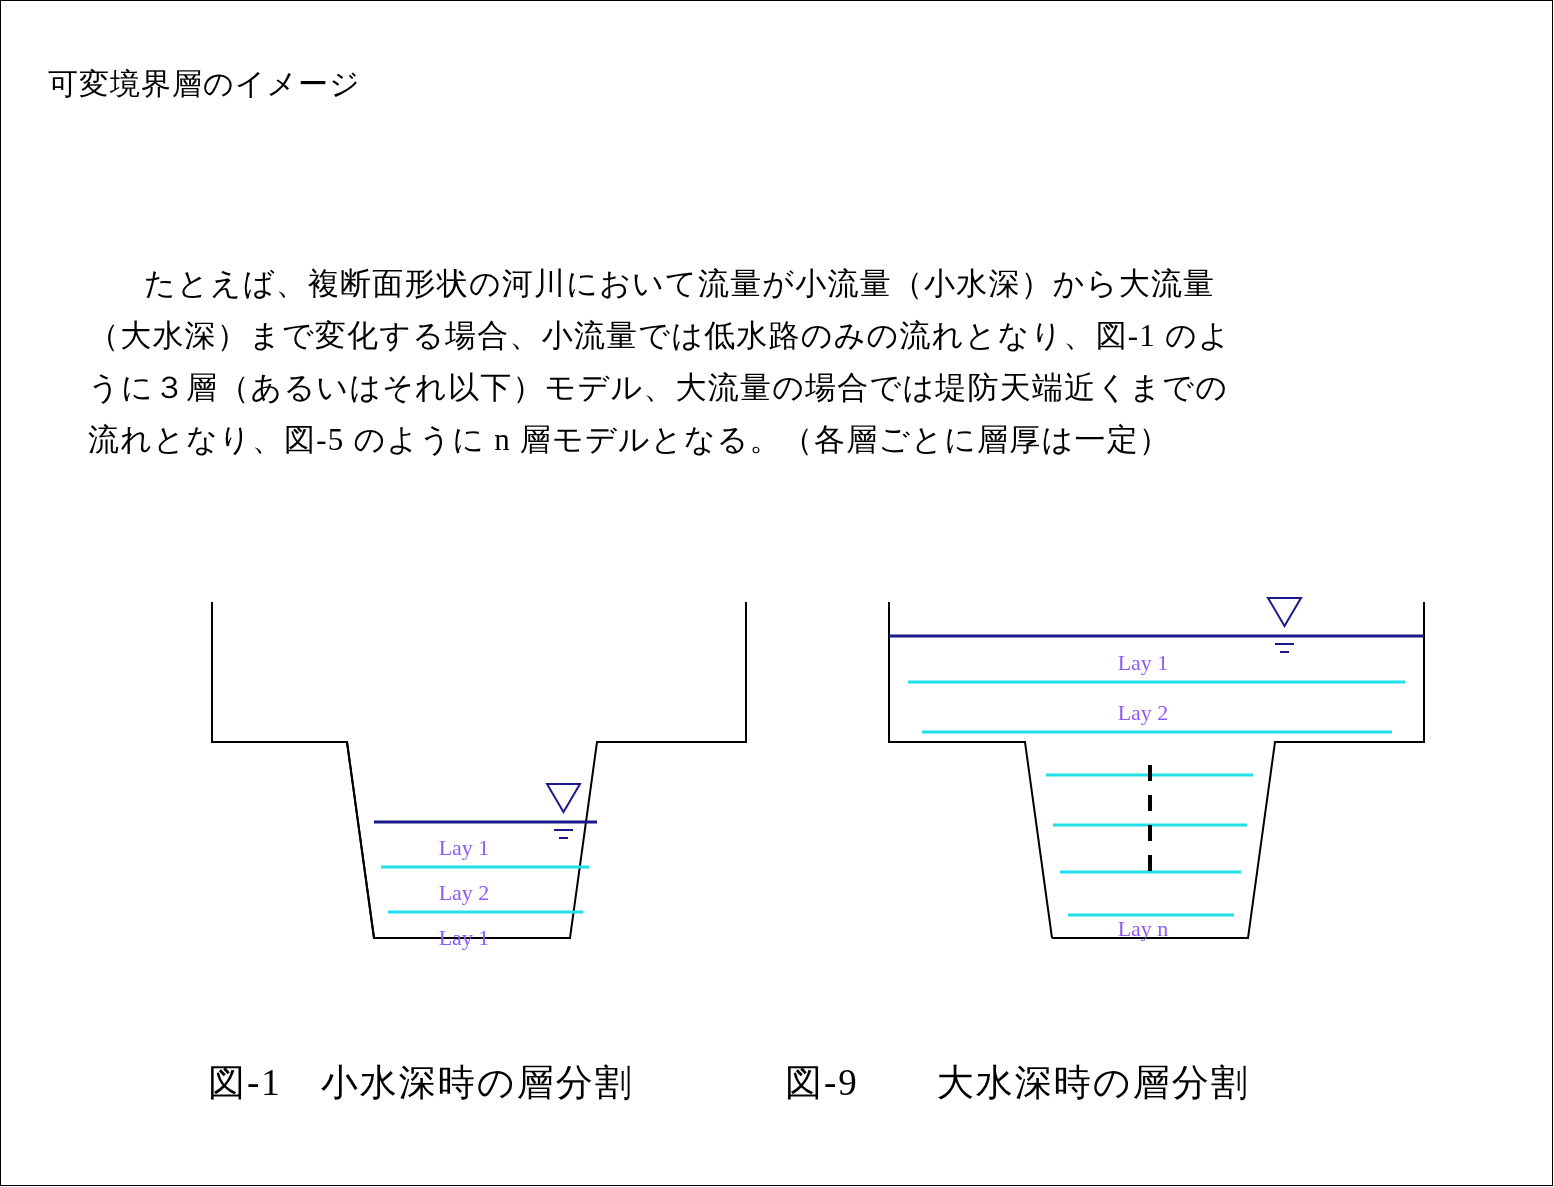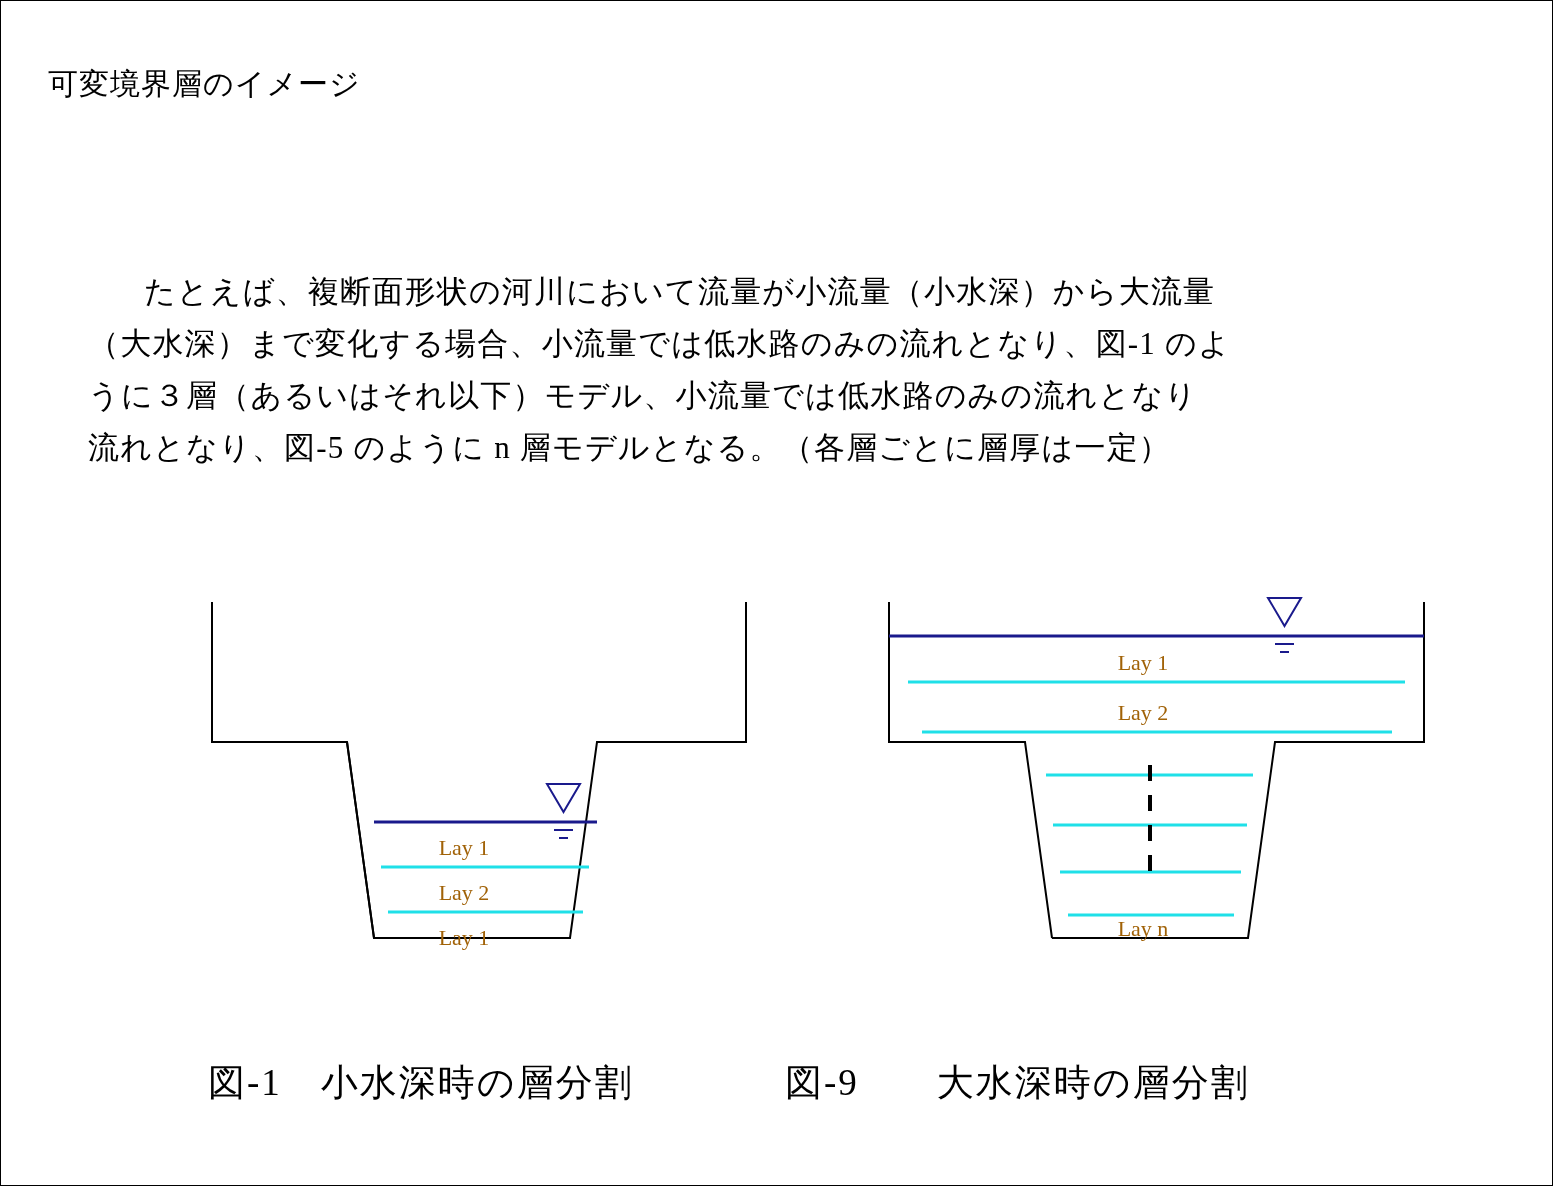--- a/index.html
+++ b/index.html
@@ -43,21 +43,20 @@
     font-size: 31px;
     line-height: 52px;
     letter-spacing: 1.2px;
     color: #000000;
   }
   #body-text p {
     margin: 0;
   }
   #body-text p.indent {
     text-indent: 56px;
-    margin-top: 8px;
   }
   .figure-area {
     position: absolute;
     left: 0;
     top: 560px;
     width: 1554px;
     height: 560px;
   }
   .caption {
     position: absolute;
@@ -72,36 +71,36 @@
     top: 1058px;
   }
   #caption-2 {
     left: 785px;
     top: 1058px;
   }
   .lay-label {
     position: absolute;
     font-family: "Liberation Serif", serif;
     font-size: 22px;
-    color: #a16207;
+    color: #8b5cf6;
     white-space: nowrap;
     transform: translateX(-50%);
   }
 </style>
 </head>
 <body>
 
 <div class="page-border"></div>
 
 <div id="page-title">可変境界層のイメージ</div>
 
 <div id="body-text">
   <p class="indent">たとえば、複断面形状の河川において流量が小流量（小水深）から大流量</p>
   <p>（大水深）まで変化する場合、小流量では低水路のみの流れとなり、図-1 のよ</p>
-  <p>うに３層（あるいはそれ以下）モデル、小流量では低水路のみの流れとなり</p>
+  <p>うに３層（あるいはそれ以下）モデル、大流量の場合では堤防天端近くまでの</p>
   <p>流れとなり、図-5 のように  n 層モデルとなる。（各層ごとに層厚は一定）</p>
 </div>
 
 <div class="figure-area">
   <svg width="1554" height="560" viewBox="0 0 1554 560">
 
     <g>
 
       <polyline points="212,42 212,182 347,182 374,378 403,378 403,378" fill="none" stroke="#000000" stroke-width="2"></polyline>
       <polyline points="374,378 570,378 597,182 746,182 746,42" fill="none" stroke="#000000" stroke-width="2"></polyline>

